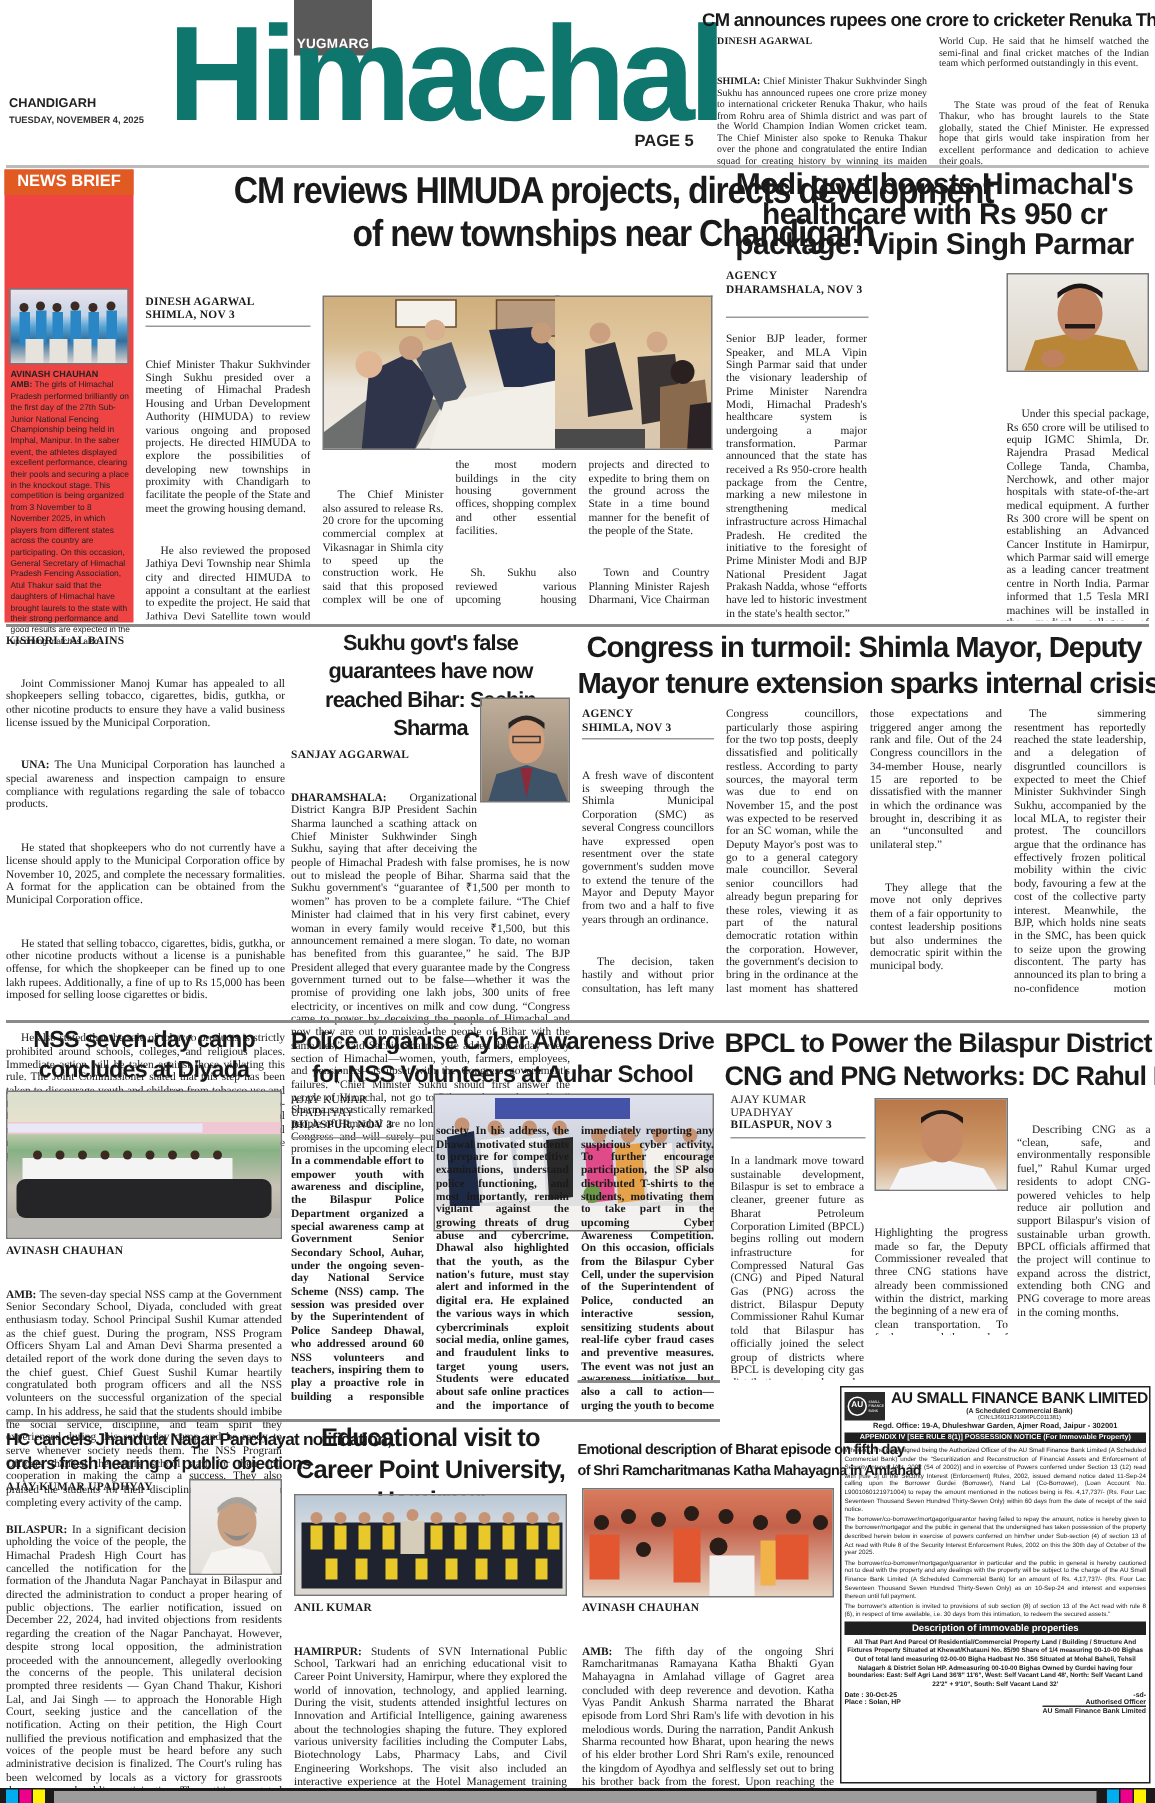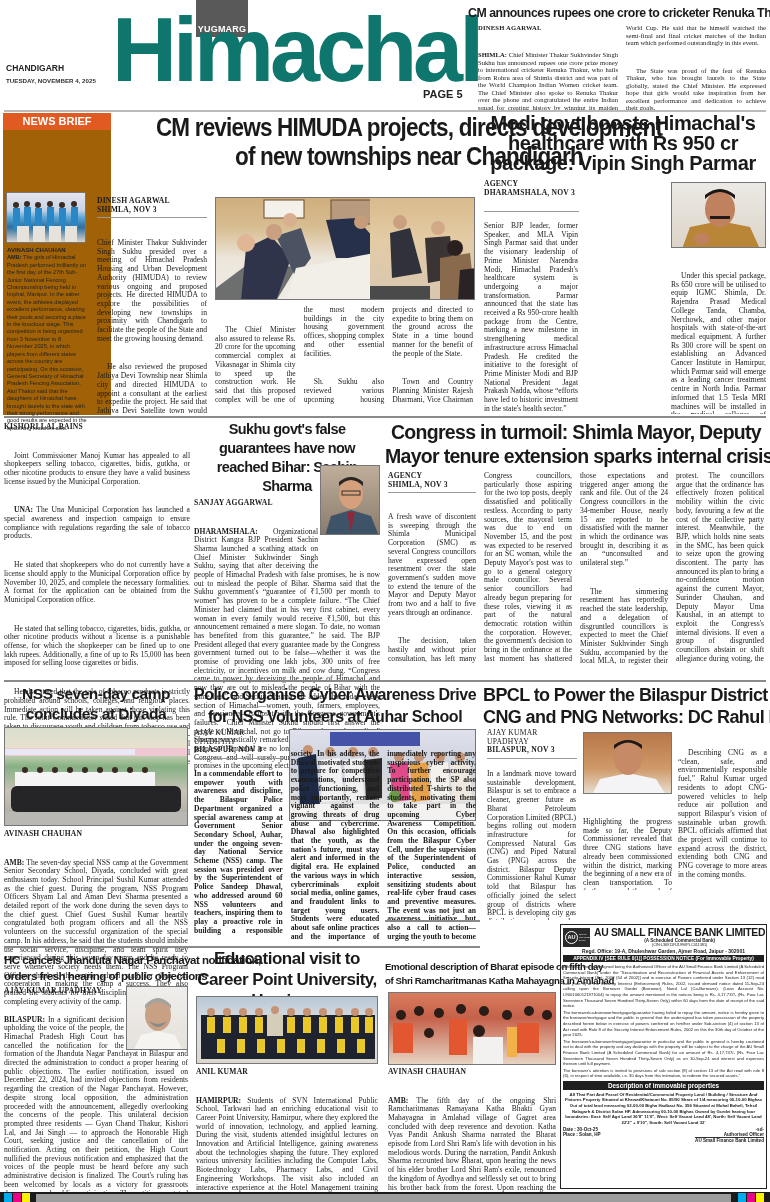--- a/index.html
+++ b/index.html
@@ -33,21 +33,21 @@
   <div class="sans" style="font-size:12.3px;font-weight:bold;letter-spacing:-0.45px;white-space:nowrap;margin-left:-10px;">CM announces rupees one crore to cricketer Renuka Thakur</div>
   <div class="cols2 body-text" style="margin-top:4px;column-gap:8px;font-size:6.6px;line-height:7.5px;">
     <div class="byline" style="font-size:6.6px;line-height:7px;">DINESH AGARWAL</div>
     <p><b>SHIMLA:</b> <span>Chief Minister Thakur Sukhvinder Singh Sukhu has announced rupees one crore prize money to international cricketer Renuka Thakur, who hails from Rohru area of Shimla district and was part of the World Champion Indian Women cricket team. The Chief Minister also spoke to Renuka Thakur over the phone and congratulated the entire Indian squad for creating history by winning its maiden World Cup. He said that he himself watched the semi-final and final cricket matches of the Indian team which performed outstandingly in this event.</span></p>
     <p style="text-indent:10px;">The State was proud of the feat of Renuka Thakur, who has brought laurels to the State globally, stated the Chief Minister. He expressed hope that girls would take inspiration from her excellent performance and dedication to achieve their goals.</p>
   </div>
 </div>
 
 <div class="rule" style="top:110px;height:2px;background:#bbb;"></div>
 
-<div class="abs" style="left:3px;top:113px;width:108px;height:302px;background:#a16207;">
+<div class="abs" style="left:3px;top:113px;width:86px;height:302px;background:#ef4444;">
   <div class="sans" style="background:#e05a22;color:#fff;font-weight:bold;font-size:11px;text-align:center;padding:2px 0 3px;">NEWS BRIEF</div>
   <div class="photo" style="left:3px;top:79px;width:80px;height:51px;background:linear-gradient(180deg,#e8e4ee 0%,#c5d4e6 35%,#5aa6d6 50%,#2e6f9e 70%,#d9d2cf 100%);">
     <svg width="80" height="51">
       <g fill="#2a86c4">
           <rect x="6" y="15" width="7" height="22"></rect>
           <rect x="17" y="14" width="7" height="22"></rect>
           <rect x="28" y="15" width="7" height="22"></rect>
           <rect x="40" y="14" width="7" height="22"></rect>
           <rect x="52" y="15" width="7" height="22"></rect>
           <rect x="64" y="14" width="7" height="22"></rect>
@@ -178,20 +178,21 @@
 <div class="abs" style="left:385px;top:420px;width:382px;height:258px;">
   <div class="sans" style="font-weight:bold;font-size:19.5px;line-height:24px;text-align:center;letter-spacing:-0.7px;white-space:nowrap;">
     <span>Congress in turmoil: Shimla Mayor, Deputy</span><br>
     <span>Mayor tenure extension sparks internal crisis</span>
   </div>
   <div class="cols4 body-text" style="margin-top:4px;height:200px;column-fill:auto;padding:0 3px;">
     <div class="byline">AGENCY</div>
     <div class="byline hr-thin" style="padding-bottom:3px;margin-bottom:6px;">SHIMLA, NOV 3</div>
     <p>A fresh wave of discontent is sweeping through the Shimla Municipal Corporation (SMC) as several Congress councillors have expressed open resentment over the state government's sudden move to extend the tenure of the Mayor and Deputy Mayor from two and a half to five years through an ordinance.</p>
     <p style="text-indent:10px;">The decision, taken hastily and without prior consultation, has left many Congress councillors, particularly those aspiring for the two top posts, deeply dissatisfied and politically restless. According to party sources, the mayoral term was due to end on November 15, and the post was expected to be reserved for an SC woman, while the Deputy Mayor's post was to go to a general category male councillor. Several senior councillors had already begun preparing for these roles, viewing it as part of the natural democratic rotation within the corporation. However, the government's decision to bring in the ordinance at the last moment has shattered those expectations and triggered anger among the rank and file. Out of the 24 Congress councillors in the 34-member House, nearly 15 are reported to be dissatisfied with the manner in which the ordinance was brought in, describing it as an “unconsulted and unilateral step.”</p>
+    <p style="text-indent:10px;">They allege that the move not only deprives them of a fair opportunity to contest leadership positions but also undermines the democratic spirit within the municipal body.</p>
     <p style="text-indent:10px;">The simmering resentment has reportedly reached the state leadership, and a delegation of disgruntled councillors is expected to meet the Chief Minister Sukhvinder Singh Sukhu, accompanied by the local MLA, to register their protest. The councillors argue that the ordinance has effectively frozen political mobility within the civic body, favouring a few at the cost of the collective party interest. Meanwhile, the BJP, which holds nine seats in the SMC, has been quick to seize upon the growing discontent. The party has announced its plan to bring a no-confidence motion against the current Mayor, Surinder Chauhan, and Deputy Mayor Uma Kaushal, in an attempt to exploit the Congress's internal divisions. If even a group of disgruntled councillors abstain or shift allegiance during voting, the Congress's two-thirds majority could crumble overnight, potentially mirroring the recent loss of the Solan Municipal Corporation, where the party's internal conflict cost it control despite administrative advantage. Political observers describe the situation as a self-inflicted crisis for the Congress, born out of poor political judgment and a lack of consensus-building.</p>
   </div>
 </div>
 
 <div class="rule" style="top:680px;height:2px;"></div>
 
 <div class="abs" style="left:4px;top:684px;width:184px;height:262px;">
   <div class="sans" style="font-weight:bold;font-size:15.5px;line-height:20px;text-align:center;letter-spacing:-0.5px;padding:0 10px;">NSS seven-day camp concludes at Diyada School</div>
   <div class="photo" style="left:0;top:43px;width:184px;height:99px;background:linear-gradient(180deg,#d9dfcf 0%,#e7e1cd 20%,#86b184 40%,#c9c2b6 65%,#a8a59d 100%);">
     <svg width="184" height="99">

